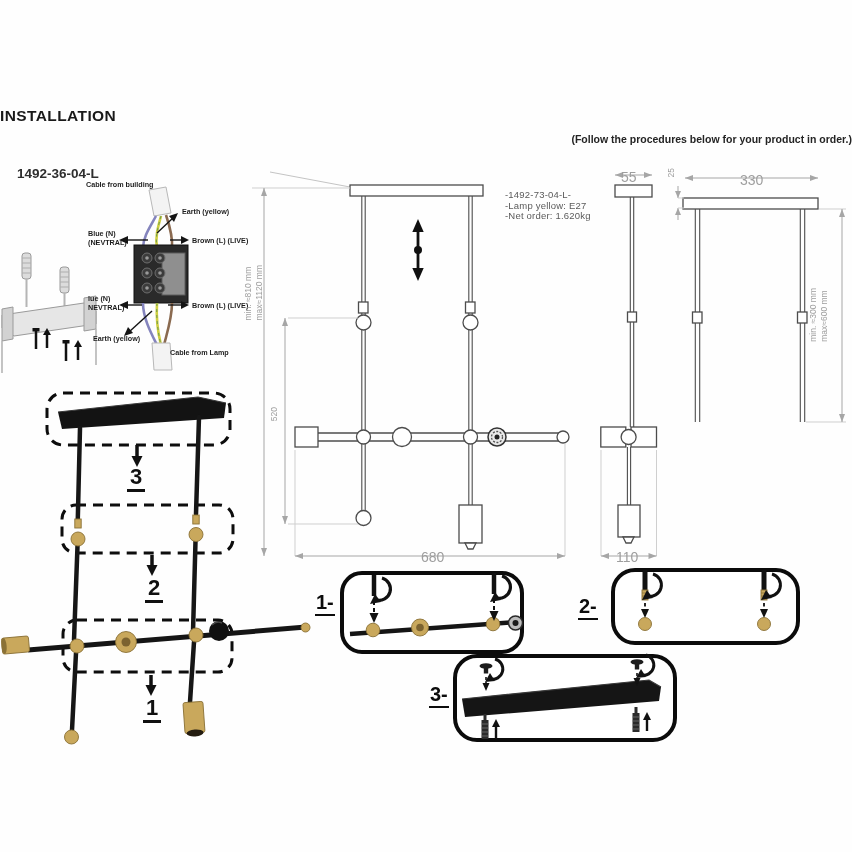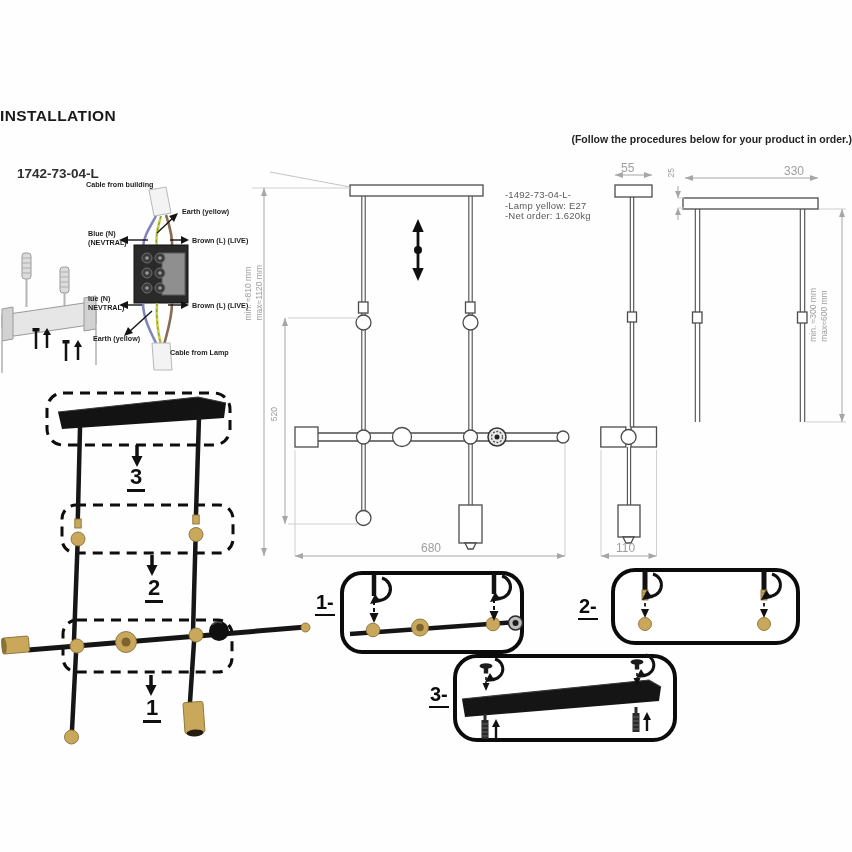--- a/index.html
+++ b/index.html
@@ -8,36 +8,36 @@
     font-family:"Liberation Sans", sans-serif;color:#1c1c1c;
   }
   .abs{position:absolute;}
   .hdr-title{position:absolute;left:0;right:0;top:107px;text-align:left;
     font-size:15.5px;font-weight:700;letter-spacing:.4px;color:#191919;}
   .hdr-sub{position:absolute;left:0;right:0;top:133px;text-align:right;
     font-size:10.5px;font-weight:700;color:#242424;}
   .model{position:absolute;left:17px;top:166px;font-size:13.5px;font-weight:700;color:#2e2e2e;}
   .wlabel{position:absolute;font-size:7.2px;font-weight:700;color:#1d1d1d;white-space:nowrap;line-height:9px;}
   .specs{position:absolute;left:505px;top:190px;font-size:9.5px;color:#5a5a5a;line-height:10.5px;letter-spacing:.2px;}
-  .dim{position:absolute;font-size:12px;color:#9e9e9e;white-space:nowrap;}
+  .dim{position:absolute;font-size:14px;color:#9e9e9e;white-space:nowrap;margin-top:8px;}
   .vcol{position:absolute;display:flex;flex-direction:row;gap:1px;}
   .vtext{writing-mode:vertical-rl;transform:rotate(180deg);font-size:8.5px;color:#9e9e9e;white-space:nowrap;}
   .stepnum{position:absolute;font-size:22px;font-weight:700;color:#101010;line-height:1;
     border-bottom:3px solid #101010;padding:0 3px 1px 3px;}
   .steplabel{position:absolute;font-size:20px;font-weight:700;color:#0c0c0c;line-height:1;
     border-bottom:2.5px solid #0c0c0c;padding:0 1px 2px 1px;}
 </style>
 </head>
 <body>
 
 <div id="sheet">
 
   <div class="hdr-title">INSTALLATION</div>
   <div class="hdr-sub">(Follow the procedures below for your product in order.)</div>
-  <div class="model">1742-73-04-L</div>
+  <div class="model">1492-36-04-L</div>
 
   <svg class="abs" style="left:0;top:183px" width="260" height="215" viewBox="0 0 260 215">
 
     <g stroke="#9a9a9a" fill="#dcdcdc" stroke-width="1">
       <rect x="22" y="70" width="9" height="26" rx="3"></rect>
       <path d="M22 75 h9 M22 80 h9 M22 85 h9 M22 90 h9" stroke="#aeaeae" fill="none"></path>
       <line x1="26.5" y1="96" x2="26.5" y2="124" stroke="#b5b5b5" stroke-width="2"></line>
       <rect x="60" y="84" width="9" height="26" rx="3"></rect>
       <path d="M60 89 h9 M60 94 h9 M60 99 h9 M60 104 h9" stroke="#aeaeae" fill="none"></path>
       <line x1="64.5" y1="110" x2="64.5" y2="138" stroke="#b5b5b5" stroke-width="2"></line>
@@ -257,21 +257,21 @@
       <line x1="219" y1="49" x2="246" y2="49" stroke="#cfcfcf"></line>
       <line x1="206" y1="262" x2="246" y2="262" stroke="#cfcfcf"></line>
       <line x1="242" y1="49" x2="242" y2="262"></line>
       <polygon points="242,49 239,57 245,57" stroke="none"></polygon>
         <polygon points="242,262 239,254 245,254" stroke="none"></polygon>
     </g>
   </svg>
 
   <div class="dim" style="left:621px;top:161px">55</div>
   <span class="vtext abs" style="left:666px;top:168px">25</span>
-  <div class="dim" style="left:784px;top:164px">330</div>
+  <div class="dim" style="left:740px;top:164px">330</div>
   <div class="vcol" style="left:808px;top:288px">
     <span class="vtext">min. ≈300 mm</span>
     <span class="vtext">max≈600 mm</span>
   </div>
   <div class="dim" style="left:616px;top:541px">110</div>
 
   <svg class="abs" style="left:0;top:388px" width="320" height="430" viewBox="0 0 320 430">
 
     <g fill="none" stroke="#0d0d0d" stroke-width="3" stroke-dasharray="10 7">
       <rect x="47" y="5" width="183" height="52" rx="16"></rect>

